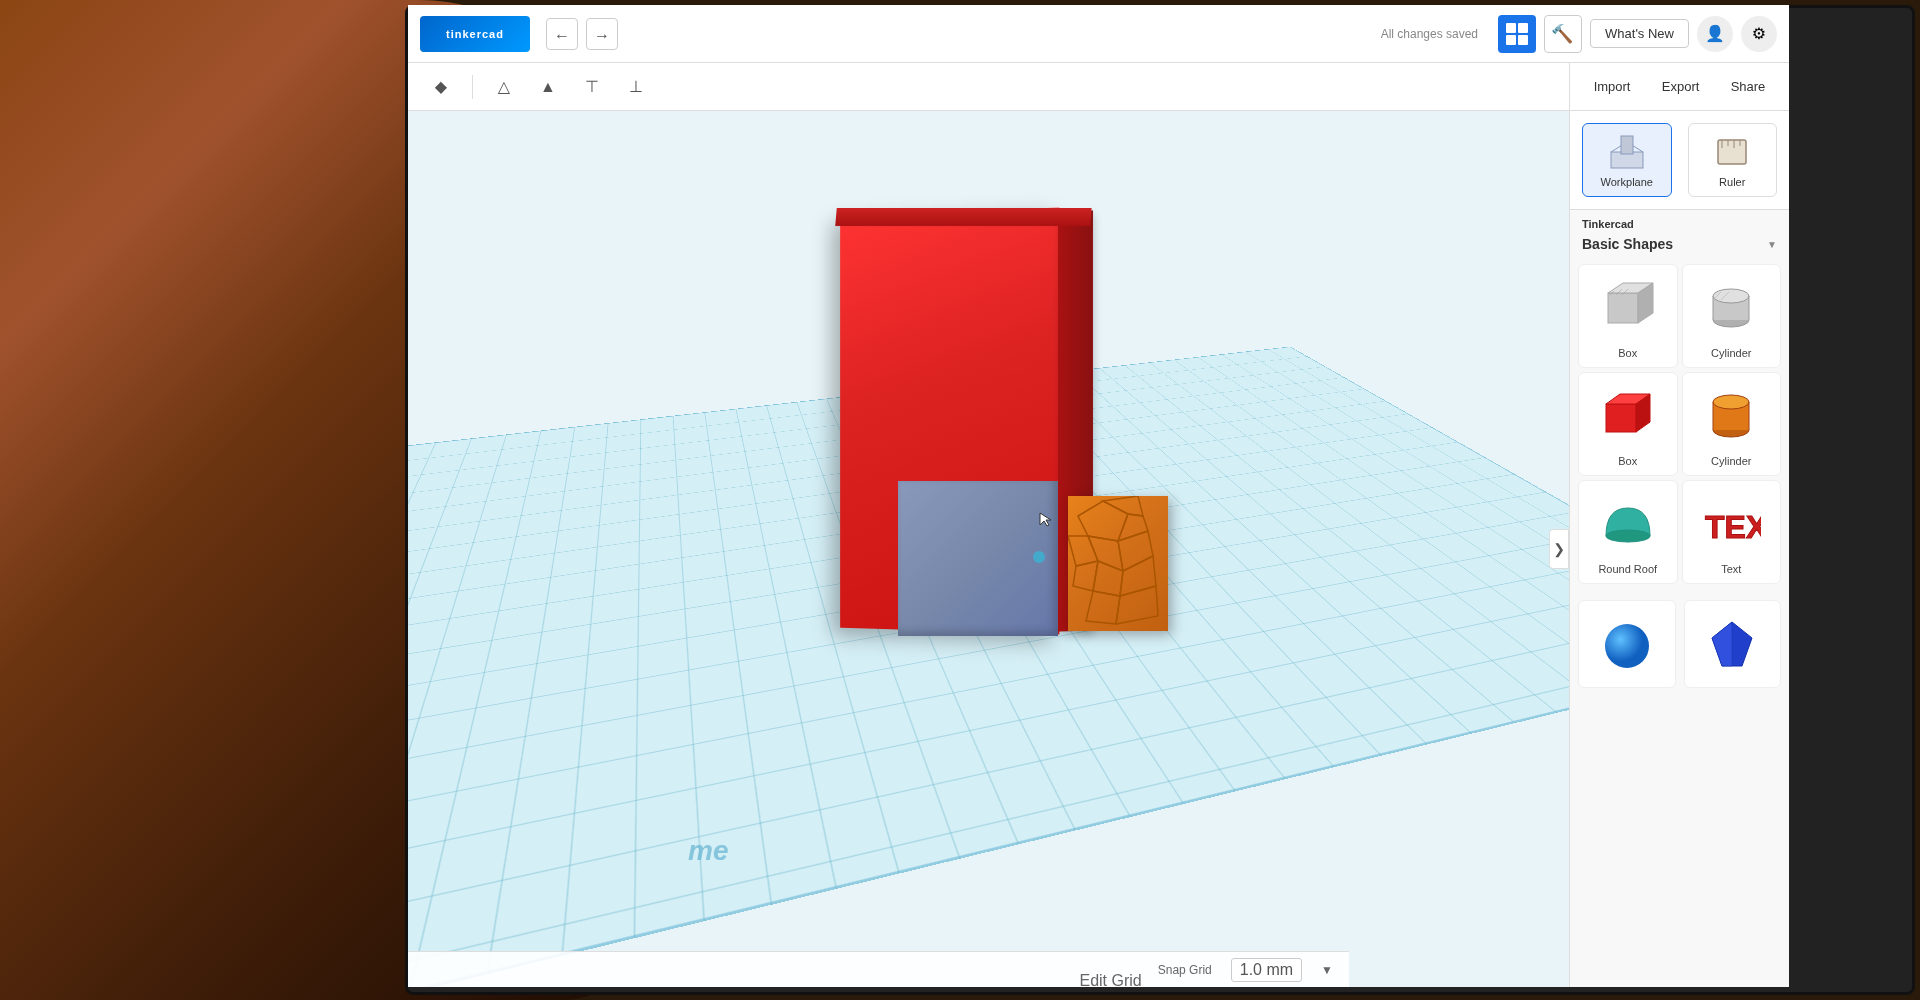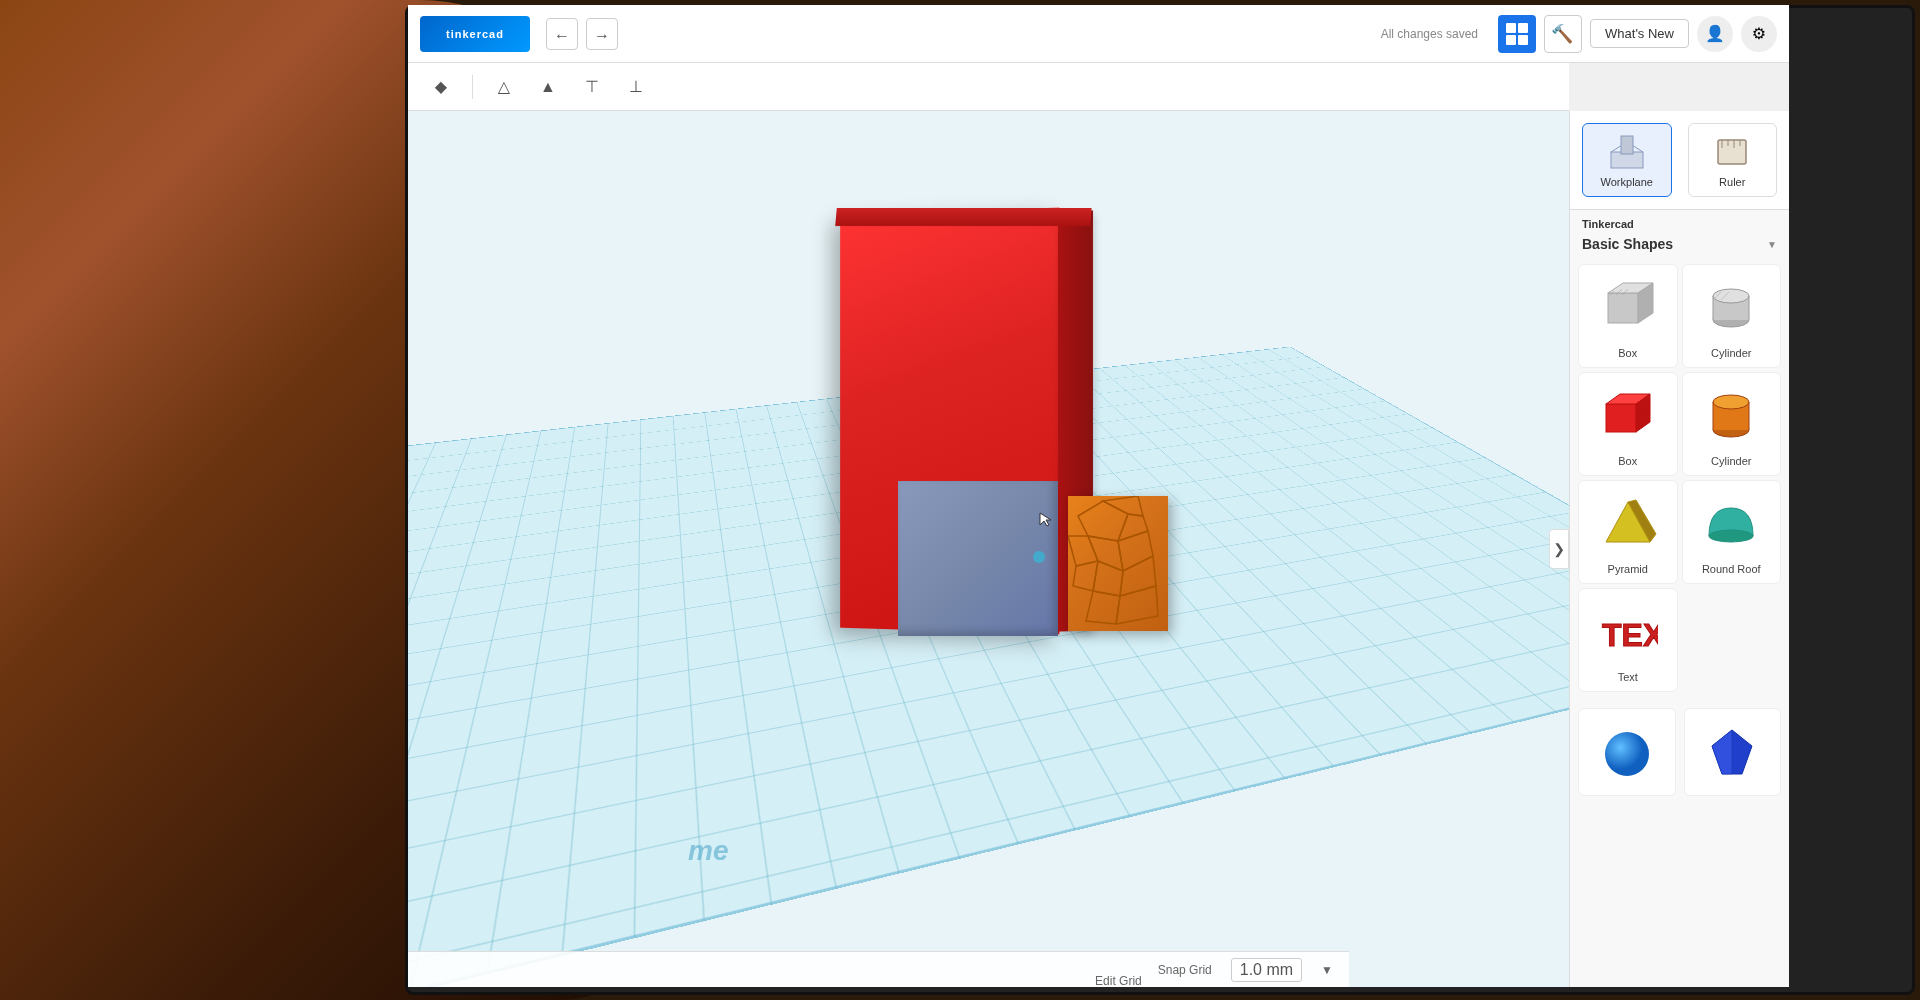--- a/index.html
+++ b/index.html
@@ -502,20 +502,25 @@
 
   <div class="toolbar2">
     <button class="tool-icon-btn" title="Select">◆</button>
     <div class="separator"></div>
     <button class="tool-icon-btn">△</button>
     <button class="tool-icon-btn">▲</button>
     <button class="tool-icon-btn">⊤</button>
     <button class="tool-icon-btn">⊥</button>
   </div>
 
+  <div class="action-bar">
+    <button class="action-btn">Import</button>
+    <button class="action-btn">Export</button>
+    <button class="action-btn">Share</button>
+  </div>
 
   <div class="right-panel">
     <div class="right-panel-scroll">
 
       <div class="wp-ruler-section">
         <button class="wp-btn active">
           <div class="wp-icon">
             <svg width="40" height="40" viewBox="0 0 40 40">
               <rect x="4" y="20" width="32" height="16" fill="#d0d8e8" stroke="#8899bb" stroke-width="1"></rect>
               <line x1="4" y1="20" x2="20" y2="10" stroke="#8899bb" stroke-width="1"></line>
@@ -597,29 +602,20 @@
               <ellipse cx="30" cy="44" rx="18" ry="7" fill="#c06010" stroke="#a04010" stroke-width="1"></ellipse>
               <rect x="12" y="16" width="36" height="28" fill="#e07818" stroke="none"></rect>
               <ellipse cx="30" cy="16" rx="18" ry="7" fill="#f0a030" stroke="#a04010" stroke-width="1"></ellipse>
               <line x1="12" y1="16" x2="12" y2="44" stroke="#a04010" stroke-width="1"></line>
               <line x1="48" y1="16" x2="48" y2="44" stroke="#a04010" stroke-width="1"></line>
             </svg>
           </div>
           <span class="shape-label">Cylinder</span>
         </div>
 
-        <div class="shape-item">
-          <div class="shape-preview">
-            <svg width="60" height="60" viewBox="0 0 60 60">
-              <polygon points="30,8 8,48 52,48" fill="#d4c020" stroke="#b09010" stroke-width="1"></polygon>
-              <polygon points="30,8 52,48 58,40 38,6" fill="#a08010" stroke="#b09010" stroke-width="1"></polygon>
-            </svg>
-          </div>
-          <span class="shape-label">Pyramid</span>
-        </div>
 
 
         <div class="shape-item">
           <div class="shape-preview">
             <svg width="60" height="60" viewBox="0 0 60 60">
               <path d="M 8 42 Q 8 14 30 14 Q 52 14 52 42 Z" fill="#30b0a0" stroke="#209080" stroke-width="1"></path>
               <ellipse cx="30" cy="42" rx="22" ry="6" fill="#209880" stroke="#209080" stroke-width="1"></ellipse>
             </svg>
           </div>
           <span class="shape-label">Round Roof</span>
@@ -702,21 +698,21 @@
       <div style="position:absolute; top:400px; left:630px; width:16px; height:16px; cursor:default;">
         <svg width="16" height="16" viewBox="0 0 16 16">
           <polygon points="2,2 2,14 6,10 9,15 11,14 8,9 13,9" fill="white" stroke="#333" stroke-width="1"></polygon>
         </svg>
       </div>
     </div>
 
     <div class="canvas-chevron">❯</div>
 
     <div class="status-bar">
-      <span style="color:#666; font-size:12px;margin-top:22px;">Edit Grid</span>
+      <span style="color:#666; font-size:16px;margin-top:22px;">Edit Grid</span>
       <div class="snap-controls">
         <span class="snap-label">Snap Grid</span>
         <div class="snap-value">1.0 mm</div>
         <span style="cursor:pointer; color:#666;">▼</span>
       </div>
     </div>
   </div>
 
 </div>
 

